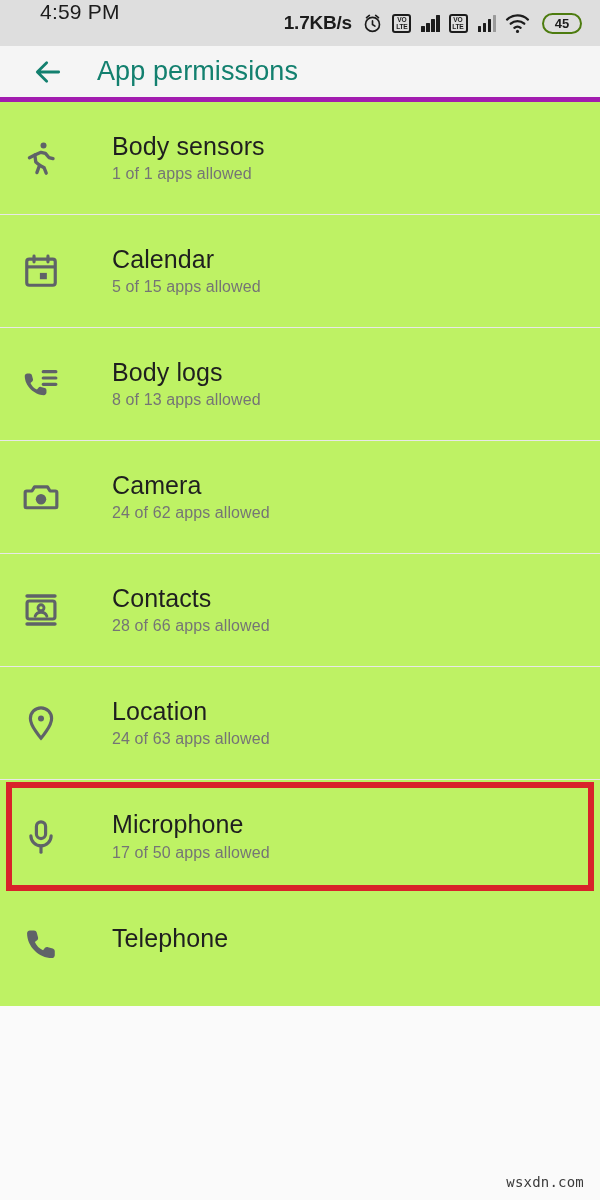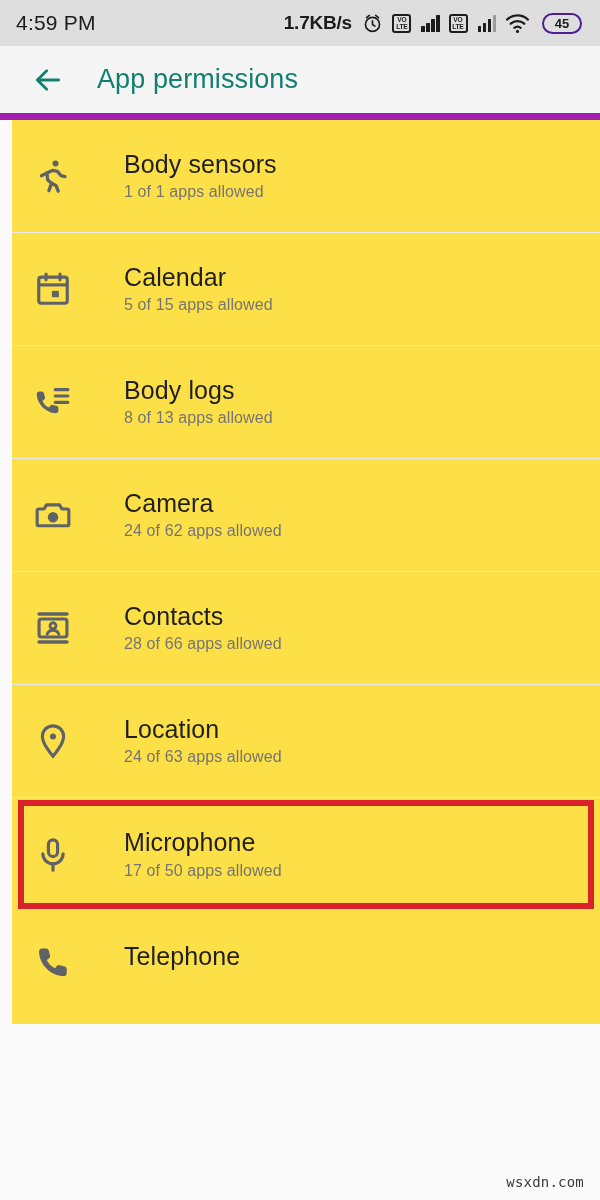--- a/index.html
+++ b/index.html
@@ -23,23 +23,22 @@
     height: 1200px;
     background: #fafafa;
     overflow: hidden;
   }
 
   
   .status-bar {
     height: 46px;
     background: #dedede;
     display: flex;
-    align-items: center;
     justify-content: space-between;
-    padding: 0 18px 0 16px;
+    padding: 0 18px 0 40px;
   }
   .status-clock {
     font-size: 21px;
     font-weight: 500;
     color: #1c1c1c;
     letter-spacing: 0.2px;
   }
   .status-right {
     display: flex;
     align-items: center;
@@ -83,39 +82,39 @@
     border-radius: 0.5px;
   }
   .bars i:nth-child(1) { height: 6px; }
   .bars i:nth-child(2) { height: 9px; }
   .bars i:nth-child(3) { height: 13px; }
   .bars i:nth-child(4) { height: 17px; }
   .bars.dim i:nth-child(4) { background: #9a9a9a; }
   .battery {
     width: 40px;
     height: 21px;
-    border: 2px solid #4c1d95;
+    border: 2px solid #4d7c0f;
     border-radius: 11px;
     display: flex;
     align-items: center;
     justify-content: center;
     font-size: 13px;
     font-weight: 600;
     color: #1c1c1c;
     margin-left: 3px;
   }
 
   
   .app-bar {
-    height: 74px;
+    height: 56px;
     background: #f5f5f5;
     display: flex;
     align-items: center;
     padding-left: 26px;
-    border-bottom: 7px solid #a21caf;
+    border-bottom: 5px solid #a21caf;
   }
   .back-btn {
     width: 44px;
     height: 44px;
     display: flex;
     align-items: center;
     justify-content: center;
     cursor: pointer;
   }
   .page-title {
@@ -129,23 +128,22 @@
   .perm-list {
     background: #fafafa;
   }
   .perm-row {
     position: relative;
     height: 113px;
     display: flex;
     align-items: center;
     padding-left: 18px;
     border-bottom: 1px solid #e8e8e8;
-    background: #fde047;
+    background: #bef264;
     cursor: pointer;
-    margin-left: 12px;
   }
   .perm-row .icon-cell {
     width: 94px;
     flex: 0 0 94px;
     display: flex;
     align-items: center;
     justify-content: flex-start;
     padding-left: 4px;
   }
   .perm-row .text-cell {

